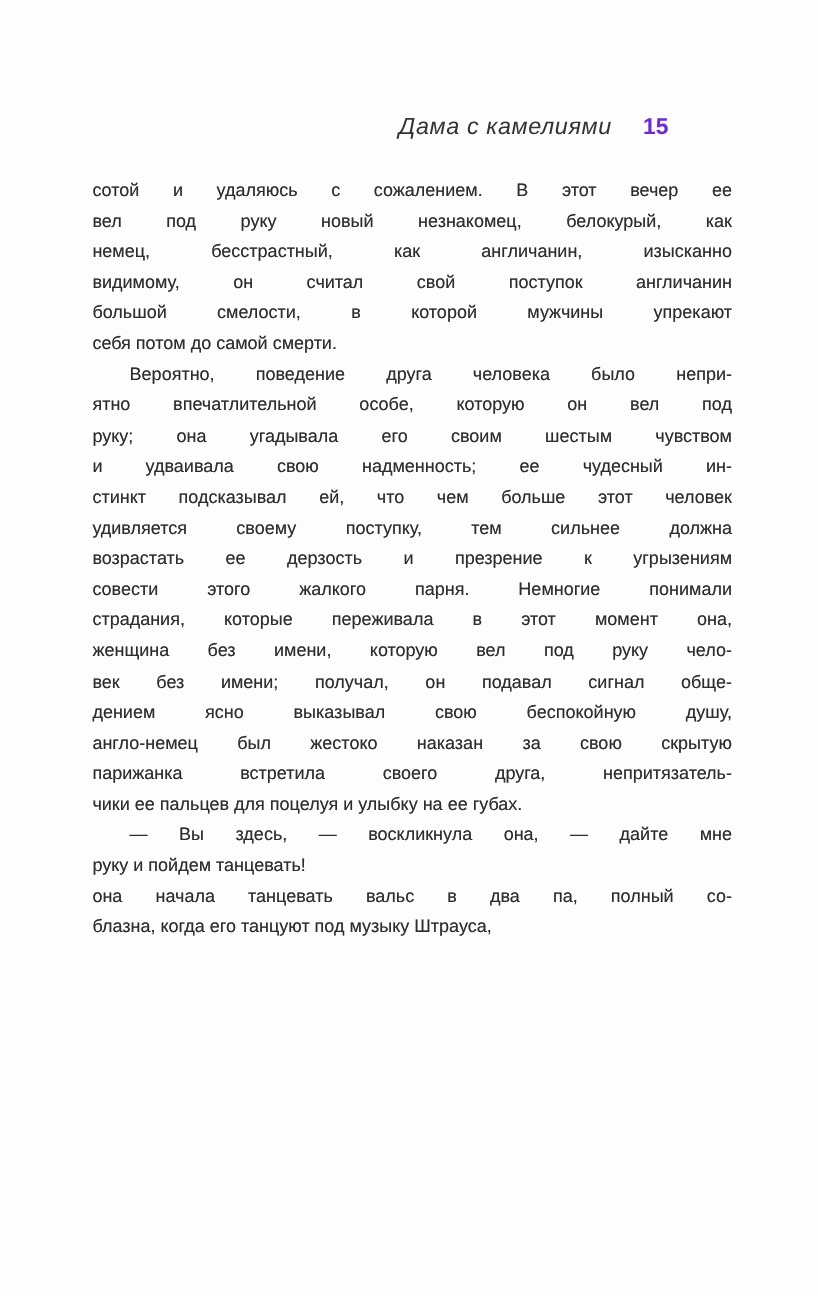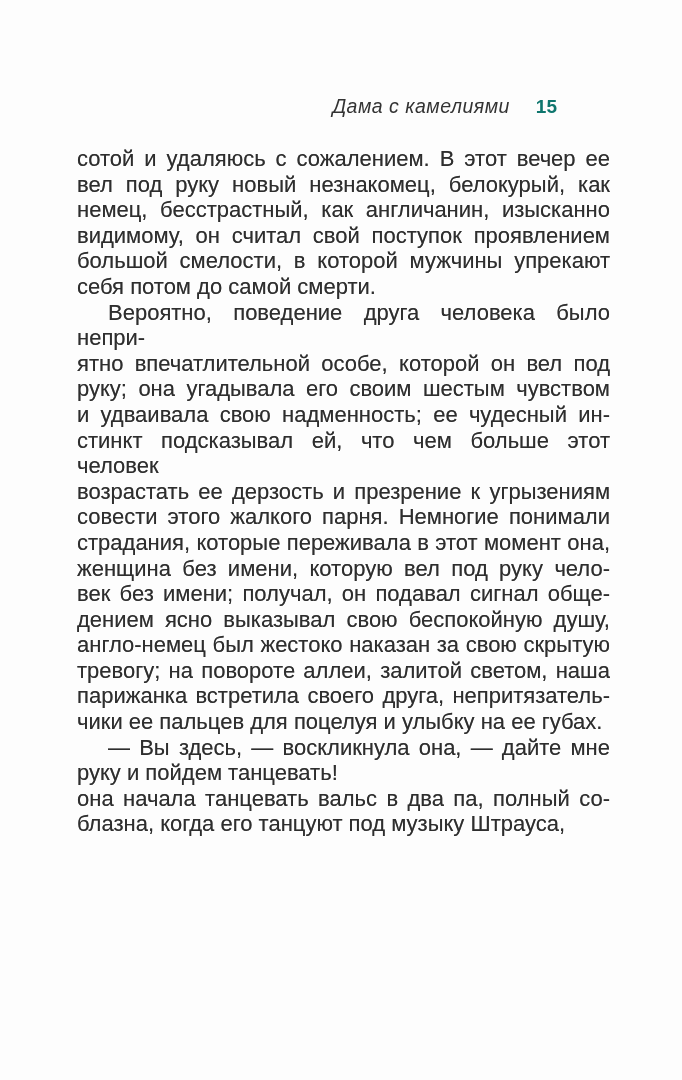--- a/index.html
+++ b/index.html
@@ -27,28 +27,28 @@
   }
   .head-title {
     font-style: italic;
     font-size: 19.5px;
     color: #333;
     letter-spacing: 0.5px;
   }
   .head-page-number {
     font-weight: bold;
     font-size: 19px;
-    color: #0f766e;
+    color: #6d28d9;
   }
   .text-block {
     position: absolute;
     left: 77px;
     top: 146px;
     width: 533px;
-    font-size: 22px;
+    font-size: 15px;
     line-height: 25.6px;
     text-shadow: 0 0 0.5px rgba(45,45,45,0.55);
   }
   .paragraph {
     margin: 0;
   }
   .line {
     text-align: justify;
     text-align-last: justify;
   }
@@ -65,38 +65,38 @@
 <div class="page">
   <div class="running-head">
     <span class="head-title">Дама с камелиями</span>
     <span class="head-page-number">15</span>
   </div>
   <div class="text-block">
       <div class="paragraph">
         <div class="line">сотой и удаляюсь с сожалением. В этот вечер ее</div>
         <div class="line">вел под руку новый незнакомец, белокурый, как</div>
         <div class="line">немец, бесстрастный, как англичанин, изысканно</div>
-        <div class="line">видимому, он считал свой поступок проявлением</div>
+        <div class="line">видимому, он считал свой поступок англичанин</div>
         <div class="line">большой смелости, в которой мужчины упрекают</div>
         <div class="line line-last">себя потом до самой смерти.</div>
       </div>
       <div class="paragraph">
         <div class="line line-indent">Вероятно, поведение друга человека было непри-</div>
-        <div class="line">ятно впечатлительной особе, которой он вел под</div>
+        <div class="line">ятно впечатлительной особе, которую он вел под</div>
         <div class="line">руку; она угадывала его своим шестым чувством</div>
         <div class="line">и удваивала свою надменность; ее чудесный ин-</div>
         <div class="line">стинкт подсказывал ей, что чем больше этот человек</div>
+        <div class="line">удивляется своему поступку, тем сильнее должна</div>
         <div class="line">возрастать ее дерзость и презрение к угрызениям</div>
         <div class="line">совести этого жалкого парня. Немногие понимали</div>
         <div class="line">страдания, которые переживала в этот момент она,</div>
         <div class="line">женщина без имени, которую вел под руку чело-</div>
         <div class="line">век без имени; получал, он подавал сигнал обще-</div>
         <div class="line">дением ясно выказывал свою беспокойную душу,</div>
         <div class="line">англо-немец был жестоко наказан за свою скрытую</div>
-        <div class="line">тревогу; на повороте аллеи, залитой светом, наша</div>
         <div class="line">парижанка встретила своего друга, непритязатель-</div>
         <div class="line line-last">чики ее пальцев для поцелуя и улыбку на ее губах.</div>
       </div>
       <div class="paragraph">
         <div class="line line-indent">— Вы здесь, — воскликнула она, — дайте мне</div>
         <div class="line line-last">руку и пойдем танцевать!</div>
       </div>
       <div class="paragraph">
         <div class="line">она начала танцевать вальс в два па, полный со-</div>
         <div class="line line-last">блазна, когда его танцуют под музыку Штрауса,</div>

